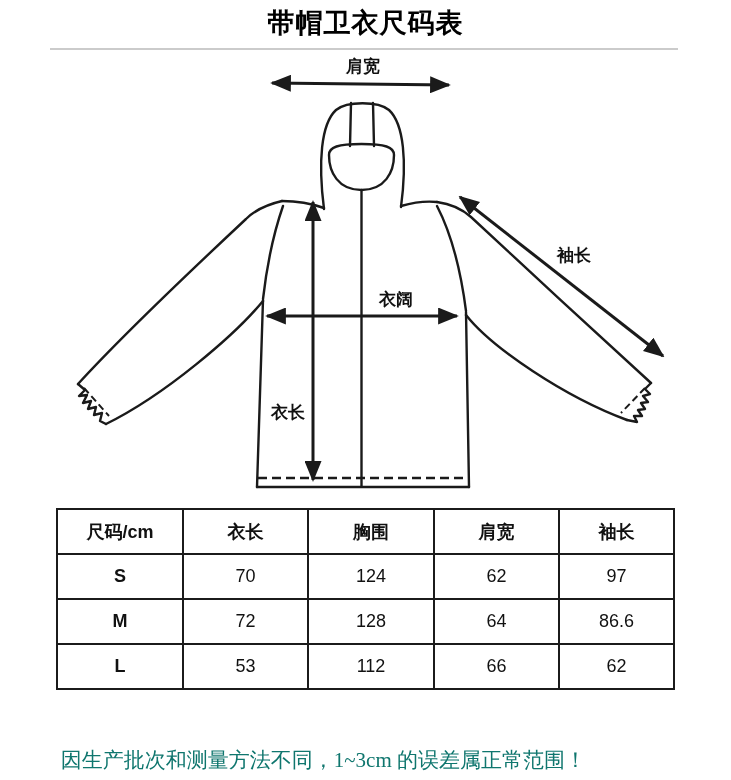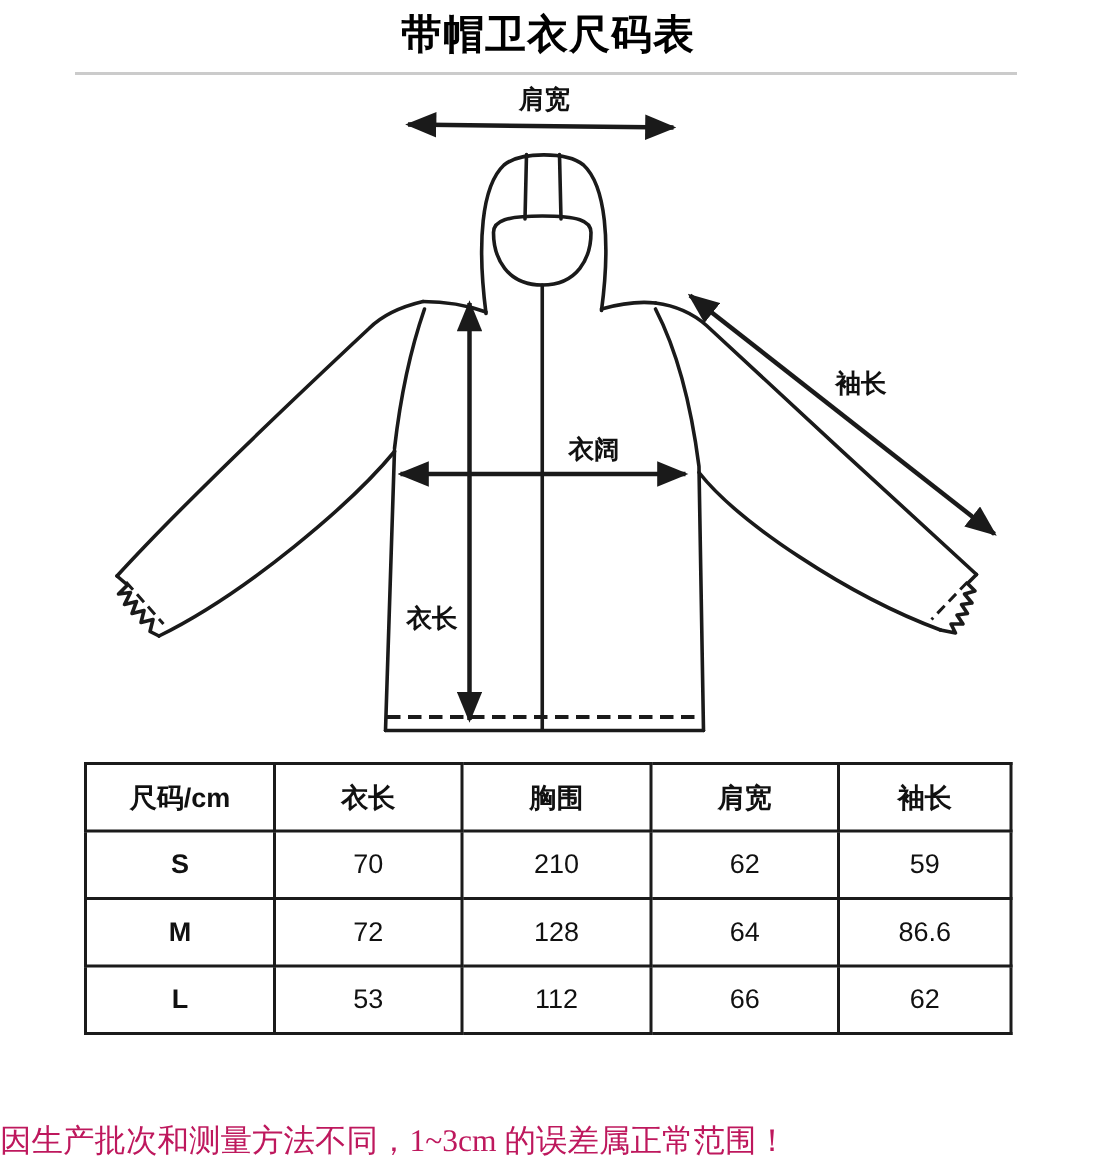--- a/index.html
+++ b/index.html
@@ -36,23 +36,23 @@
   }
   .size-table th,.size-table td{
     border:2px solid #1b1b1b;
     text-align:center;vertical-align:middle;
     padding:0;height:43px;
   }
   .size-table thead th{font-weight:bold;height:43px;}
   .size-table td.size-cell{font-weight:bold;}
   .footer-note{
     position:absolute;top:746px;left:0;width:586px;
-    text-align:left;
+    text-align:right;
     font-family:"Liberation Serif","DejaVu Serif",serif;
-    font-size:21px;color:#be185d;margin:0;
+    font-size:21px;color:#0f766e;margin:0;
   }
 </style>
 </head>
 <body>
 
 <h1 class="page-title">带帽卫衣尺码表</h1>
 <div class="title-divider"></div>
 
 <svg class="diagram-svg" viewBox="0 50 731 455">
   <defs>
@@ -116,23 +116,23 @@
       <th>衣长</th>
       <th>胸围</th>
       <th>肩宽</th>
       <th>袖长</th>
     </tr>
   </thead>
   <tbody>
     <tr>
       <td class="size-cell">S</td>
       <td>70</td>
-      <td>210</td>
+      <td>124</td>
       <td>62</td>
-      <td>59</td>
+      <td>97</td>
     </tr>
     <tr>
       <td class="size-cell">M</td>
       <td>72</td>
       <td>128</td>
       <td>64</td>
       <td>86.6</td>
     </tr>
     <tr>
       <td class="size-cell">L</td>

